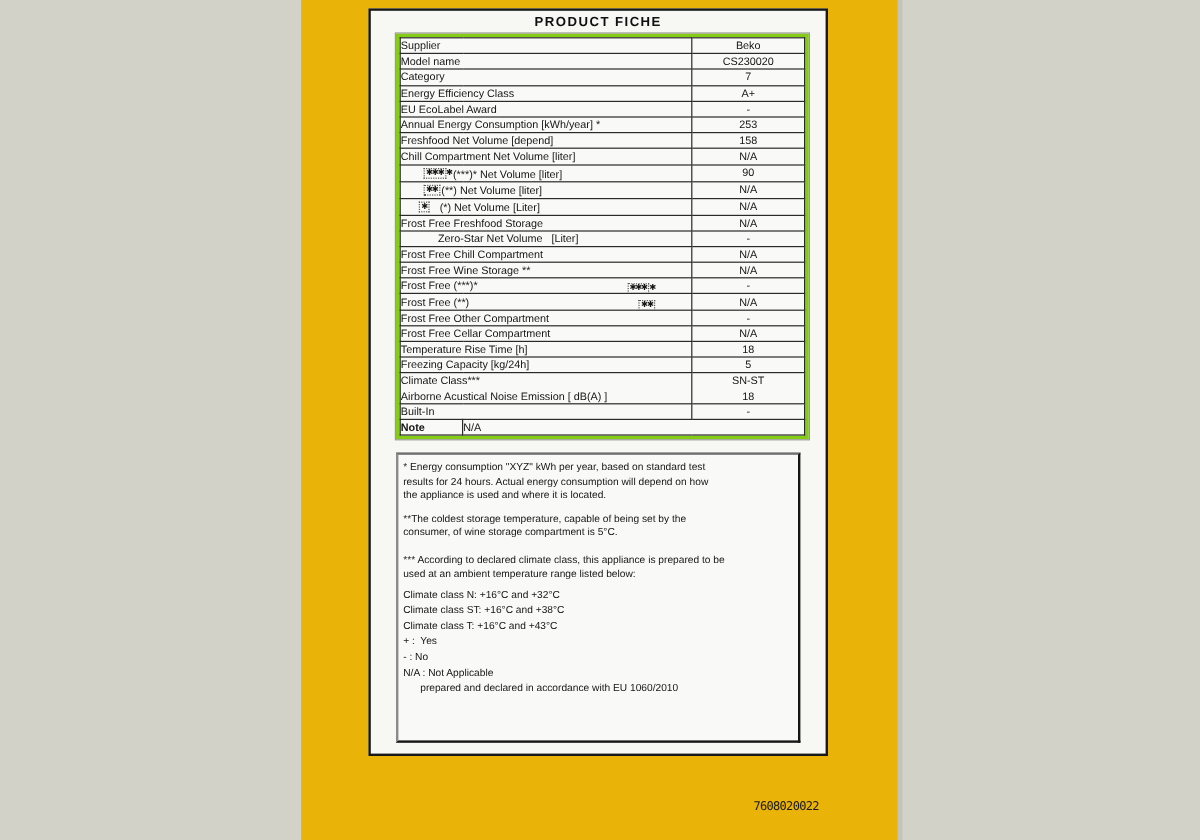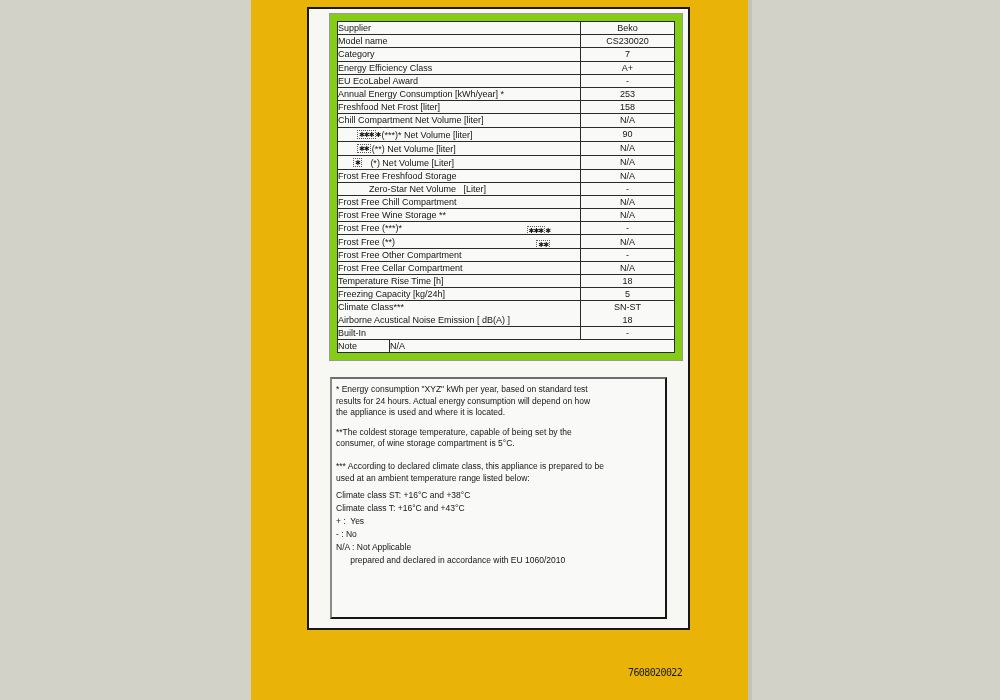--- a/index.html
+++ b/index.html
@@ -16,33 +16,33 @@
   }
   .sheet{
     position:absolute;left:56px;top:7px;width:379px;height:619px;
     border:2px solid #181818;background:#f7f7f4;
   }
   .title{
     position:absolute;top:4px;left:0;right:0;text-align:center;
     font-size:11px;font-weight:bold;letter-spacing:1.2px;color:#101010;
   }
   .fiche-wrap{
-    position:absolute;left:21px;top:5px;
-    border:7px solid #84cc16;outline:1px solid #9b9b93;
+    position:absolute;left:21px;top:19px;
+    border:3px solid #84cc16;outline:1px solid #9b9b93;
     background:#f9f9f7;
   }
   table.fiche{border-collapse:collapse;table-layout:fixed;width:337px;}
   table.fiche td{
     border:1px solid #2a2a2a;height:12.2px;padding:0;
     font-size:9px;line-height:12px;vertical-align:middle;
     overflow:hidden;
   }
   td.lbl{padding-left:3px;white-space:pre;position:relative;}
   td.val{text-align:center;}
-  td.note-l{padding-left:3px;}
+  td.note-l{padding-left:3px;font-weight:bold;}
   td.note-v{padding-left:7px;}
   .tl-line{height:12.2px;line-height:12.2px;}
   .stars{display:inline-block;vertical-align:1px;margin-right:1px;}
   .starbox{
     display:inline-block;border:1px dotted #5a5a5a;
     font-size:7px;line-height:6px;padding:1px 1px 0 1px;
     letter-spacing:-1px;vertical-align:middle;
   }
   .starout{font-size:7px;letter-spacing:-1px;vertical-align:middle;}
   .stars-right{position:absolute;right:29px;top:2px;}
@@ -92,21 +92,21 @@
             </tr>
             <tr>
               <td colspan="2" class="lbl"><span>EU EcoLabel Award</span></td>
               <td class="val">-</td>
             </tr>
             <tr>
               <td colspan="2" class="lbl"><span>Annual Energy Consumption [kWh/year] *</span></td>
               <td class="val">253</td>
             </tr>
             <tr>
-              <td colspan="2" class="lbl"><span>Freshfood Net Frost [liter]</span></td>
+              <td colspan="2" class="lbl"><span>Freshfood Net Volume [depend]</span></td>
               <td class="val">158</td>
             </tr>
             <tr>
               <td colspan="2" class="lbl"><span>Chill Compartment Net Volume [liter]</span></td>
               <td class="val">N/A</td>
             </tr>
             <tr>
               <td colspan="2" class="lbl" style="padding-left: 19px;"><span class="stars"><span class="starbox">✱✱✱</span><span class="starout">✱</span></span><span>(***)* Net Volume [liter]</span></td>
               <td class="val">90</td>
             </tr>
@@ -184,20 +184,21 @@
         </div>
         <div class="npara" style="margin-bottom: 11px;">
           <div class="nline">**The coldest storage temperature, capable of being set by the</div>
           <div class="nline">consumer, of wine storage compartment is 5°C.</div>
         </div>
         <div class="npara" style="margin-bottom: 5px;">
           <div class="nline">*** According to declared climate class, this appliance is prepared to be</div>
           <div class="nline">used at an ambient temperature range listed below:</div>
         </div>
         <div class="npara lh13" style="margin-bottom: 0px;">
+          <div class="nline">Climate class N: +16°C and +32°C</div>
           <div class="nline">Climate class ST: +16°C and +38°C</div>
           <div class="nline">Climate class T: +16°C and +43°C</div>
           <div class="nline">+ :  Yes</div>
           <div class="nline">- : No</div>
           <div class="nline">N/A : Not Applicable</div>
           <div class="nline">      prepared and declared in accordance with EU 1060/2010</div>
         </div>
       </div>
   </div>
   <div class="footer-code">7608020022</div>

